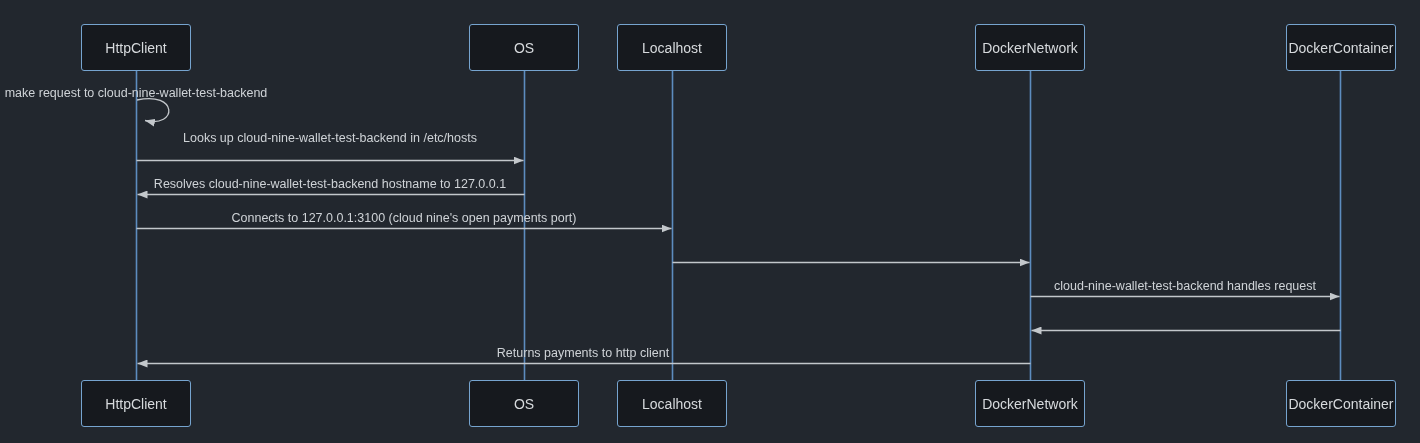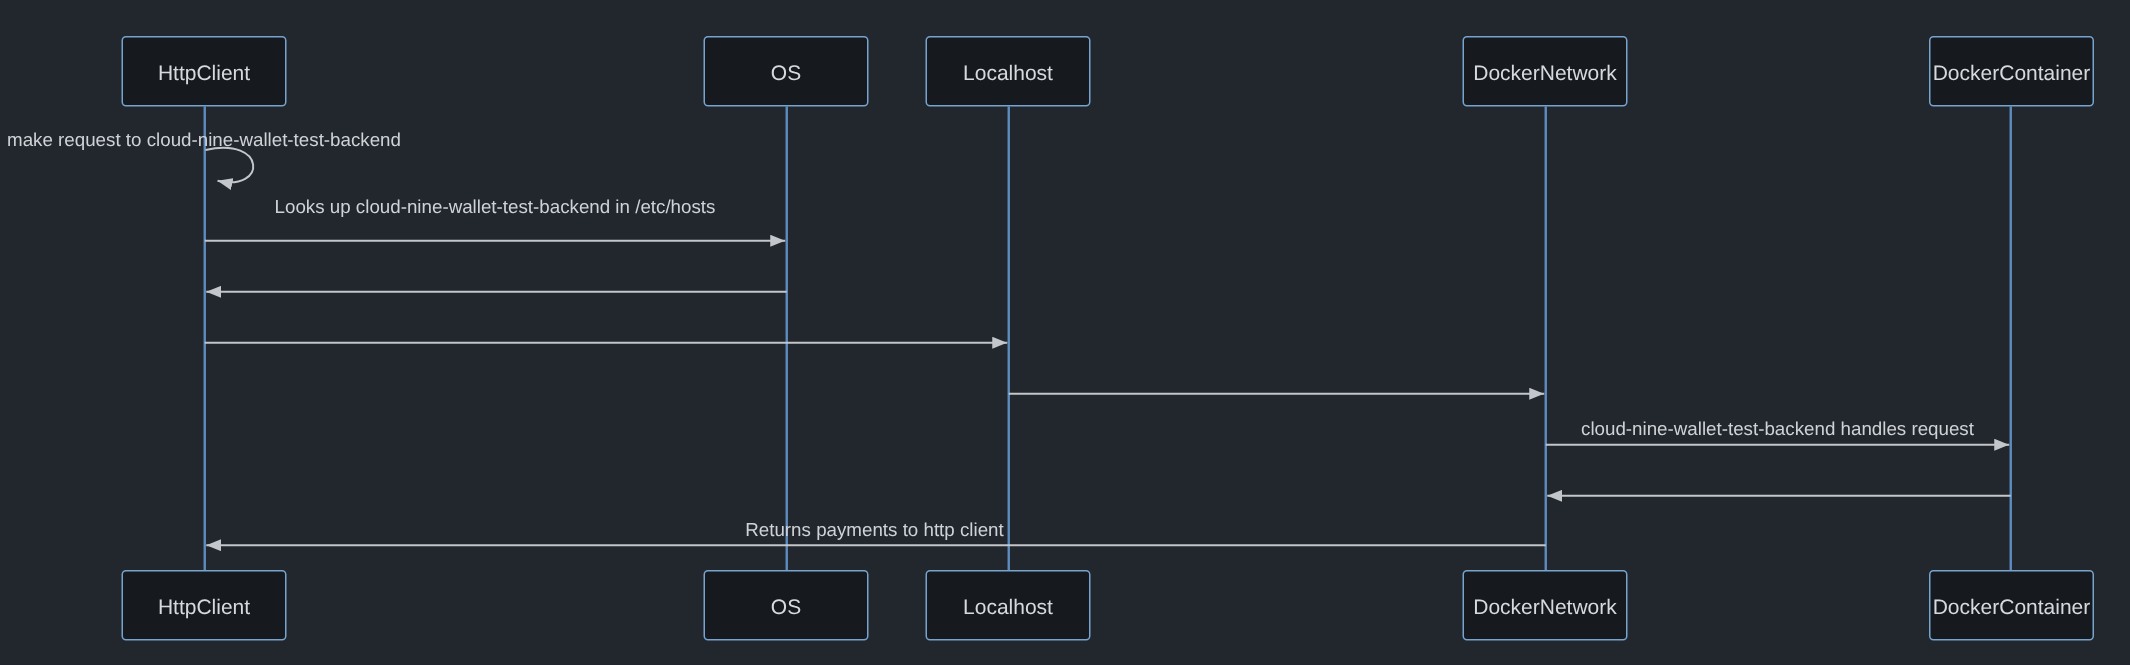--- a/index.html
+++ b/index.html
@@ -107,16 +107,18 @@
   </div>
   <div class="actor bottom" style="left:975px">
     <span>DockerNetwork</span>
   </div>
   <div class="actor bottom" style="left:1286px">
     <span>DockerContainer</span>
   </div>
 
   <div class="msg" style="left:136px; top:85px">make request to cloud-nine-wallet-test-backend</div>
   <div class="msg" style="left:330px; top:130px">Looks up cloud-nine-wallet-test-backend in /etc/hosts</div>
+  <div class="msg" style="left:330px; top:176px">Resolves cloud-nine-wallet-test-backend hostname to 127.0.0.1</div>
+  <div class="msg" style="left:404px; top:210px">Connects to 127.0.0.1:3100 (cloud nine's open payments port)</div>
   <div class="msg" style="left:1185px; top:278px">cloud-nine-wallet-test-backend handles request</div>
   <div class="msg" style="left:583px; top:345px">Returns payments to http client</div>
 
 </div>
 
 </body></html>

